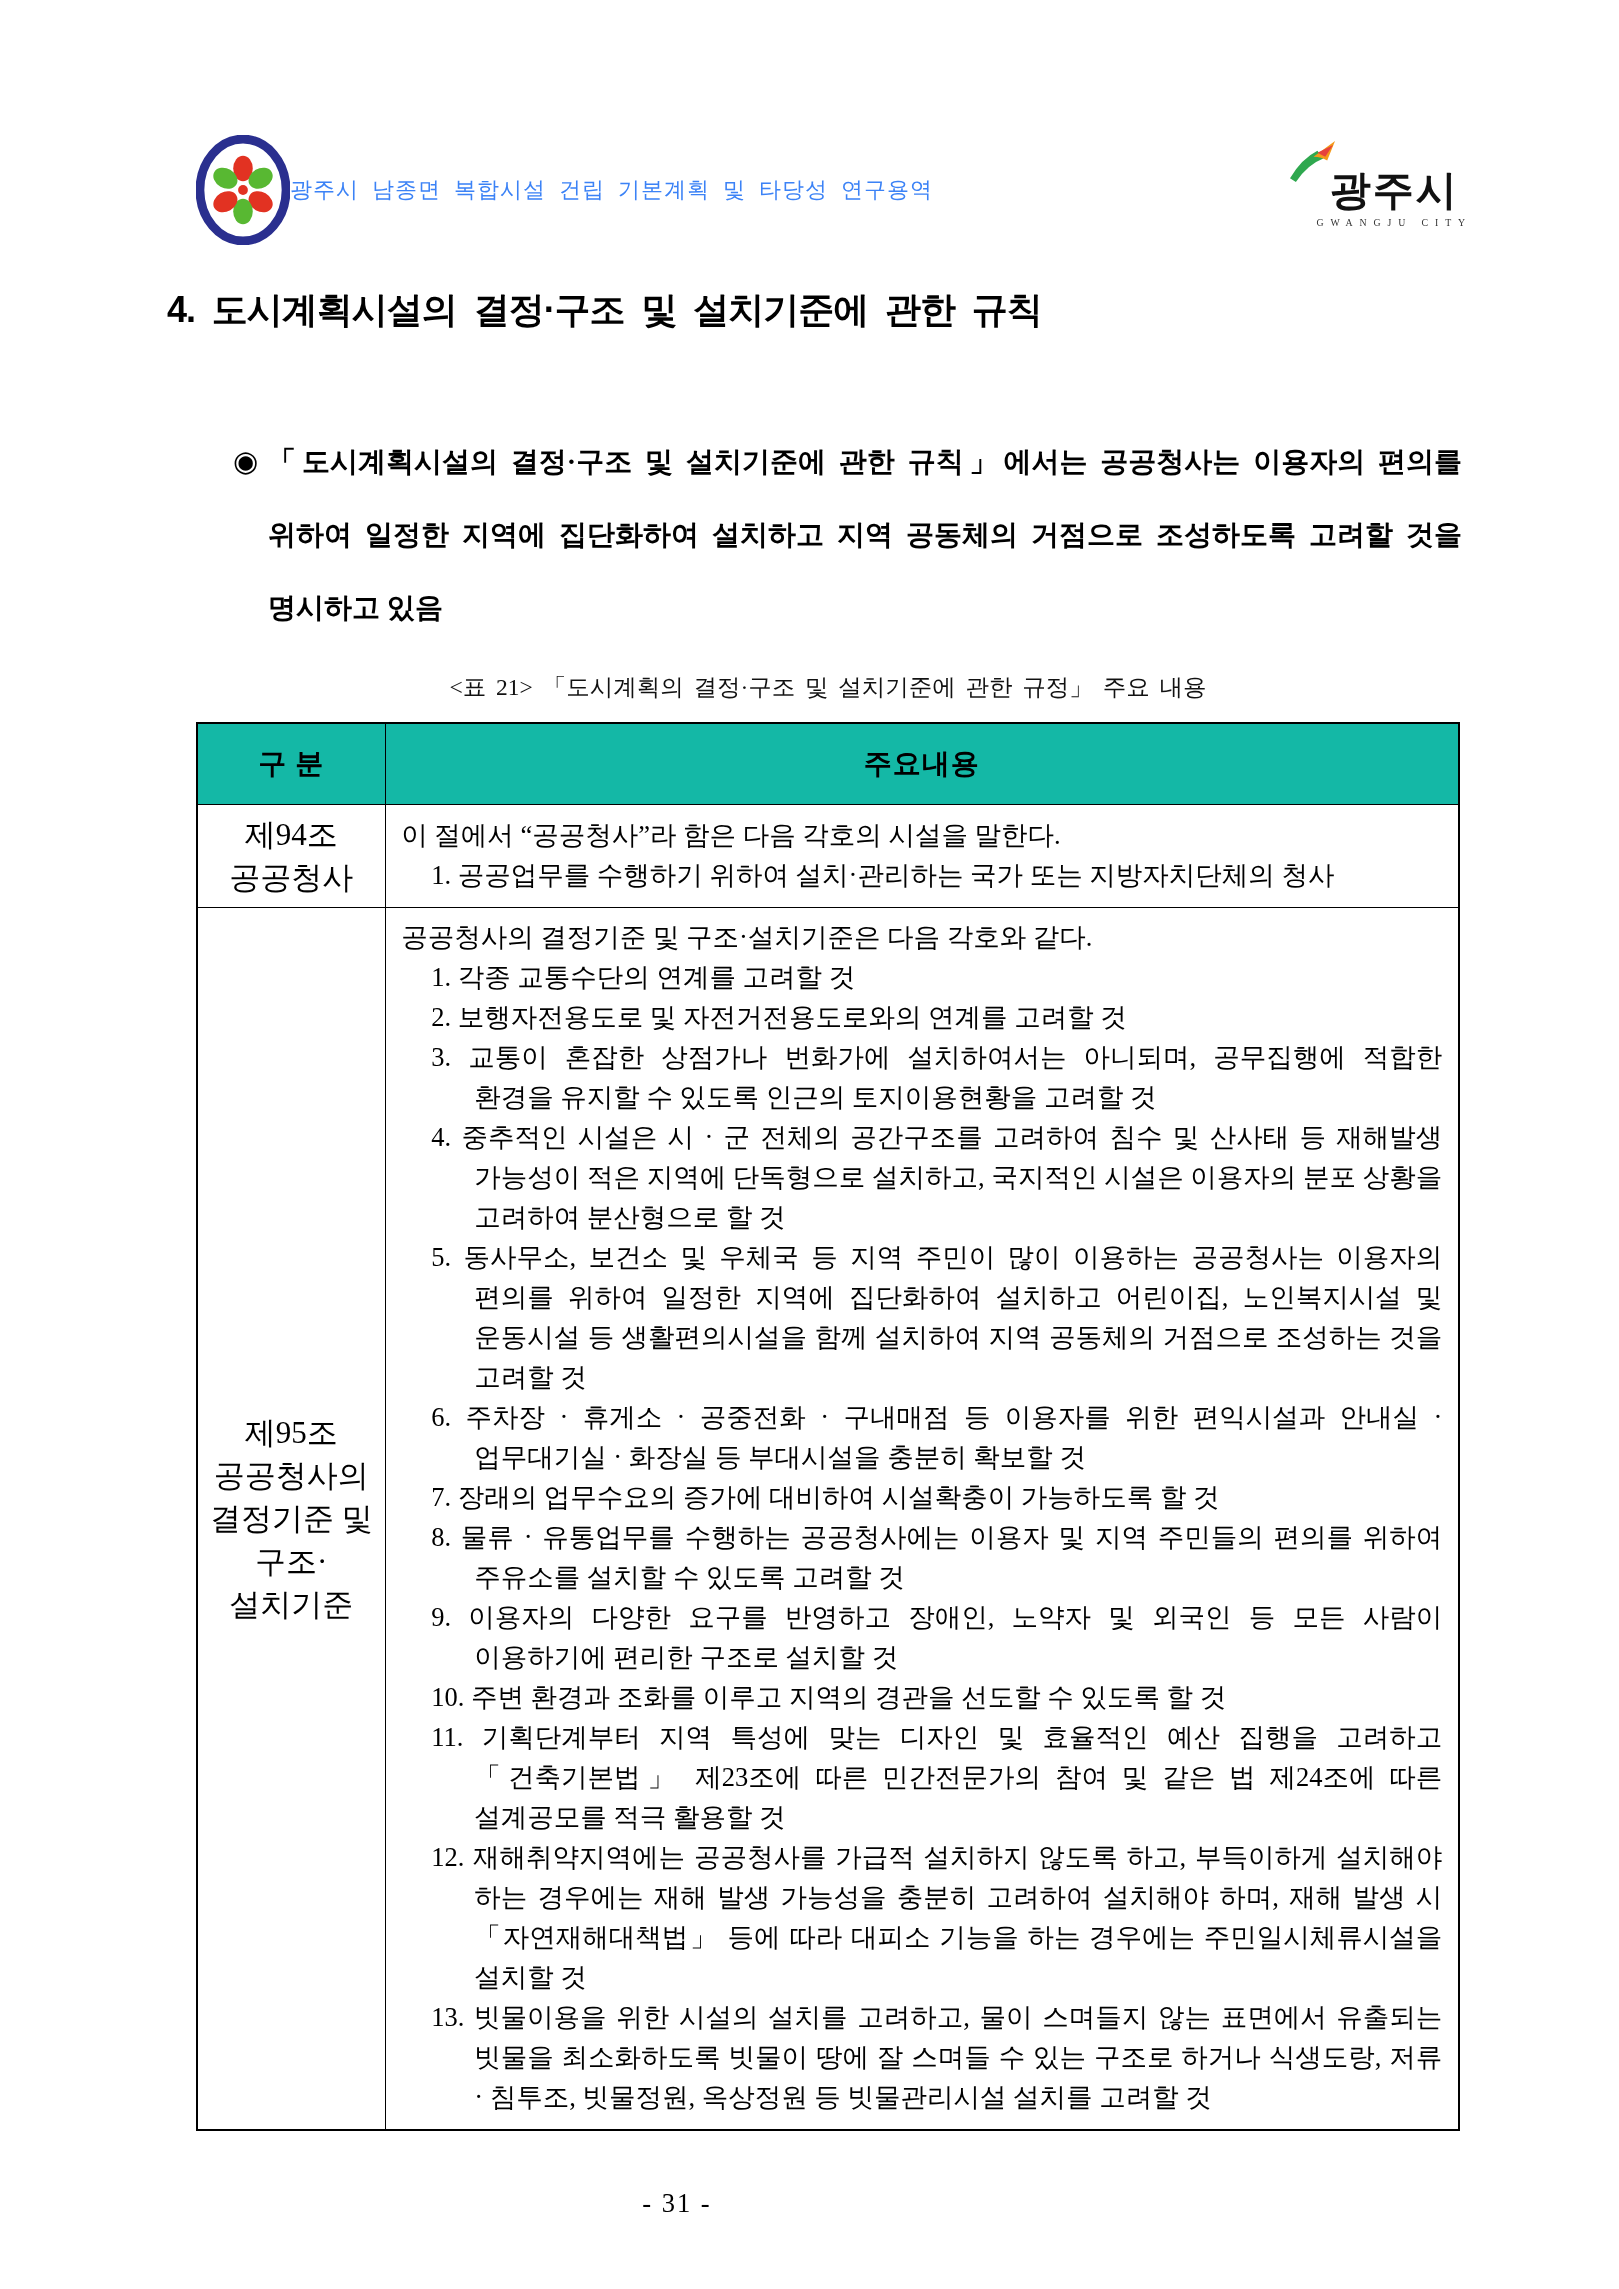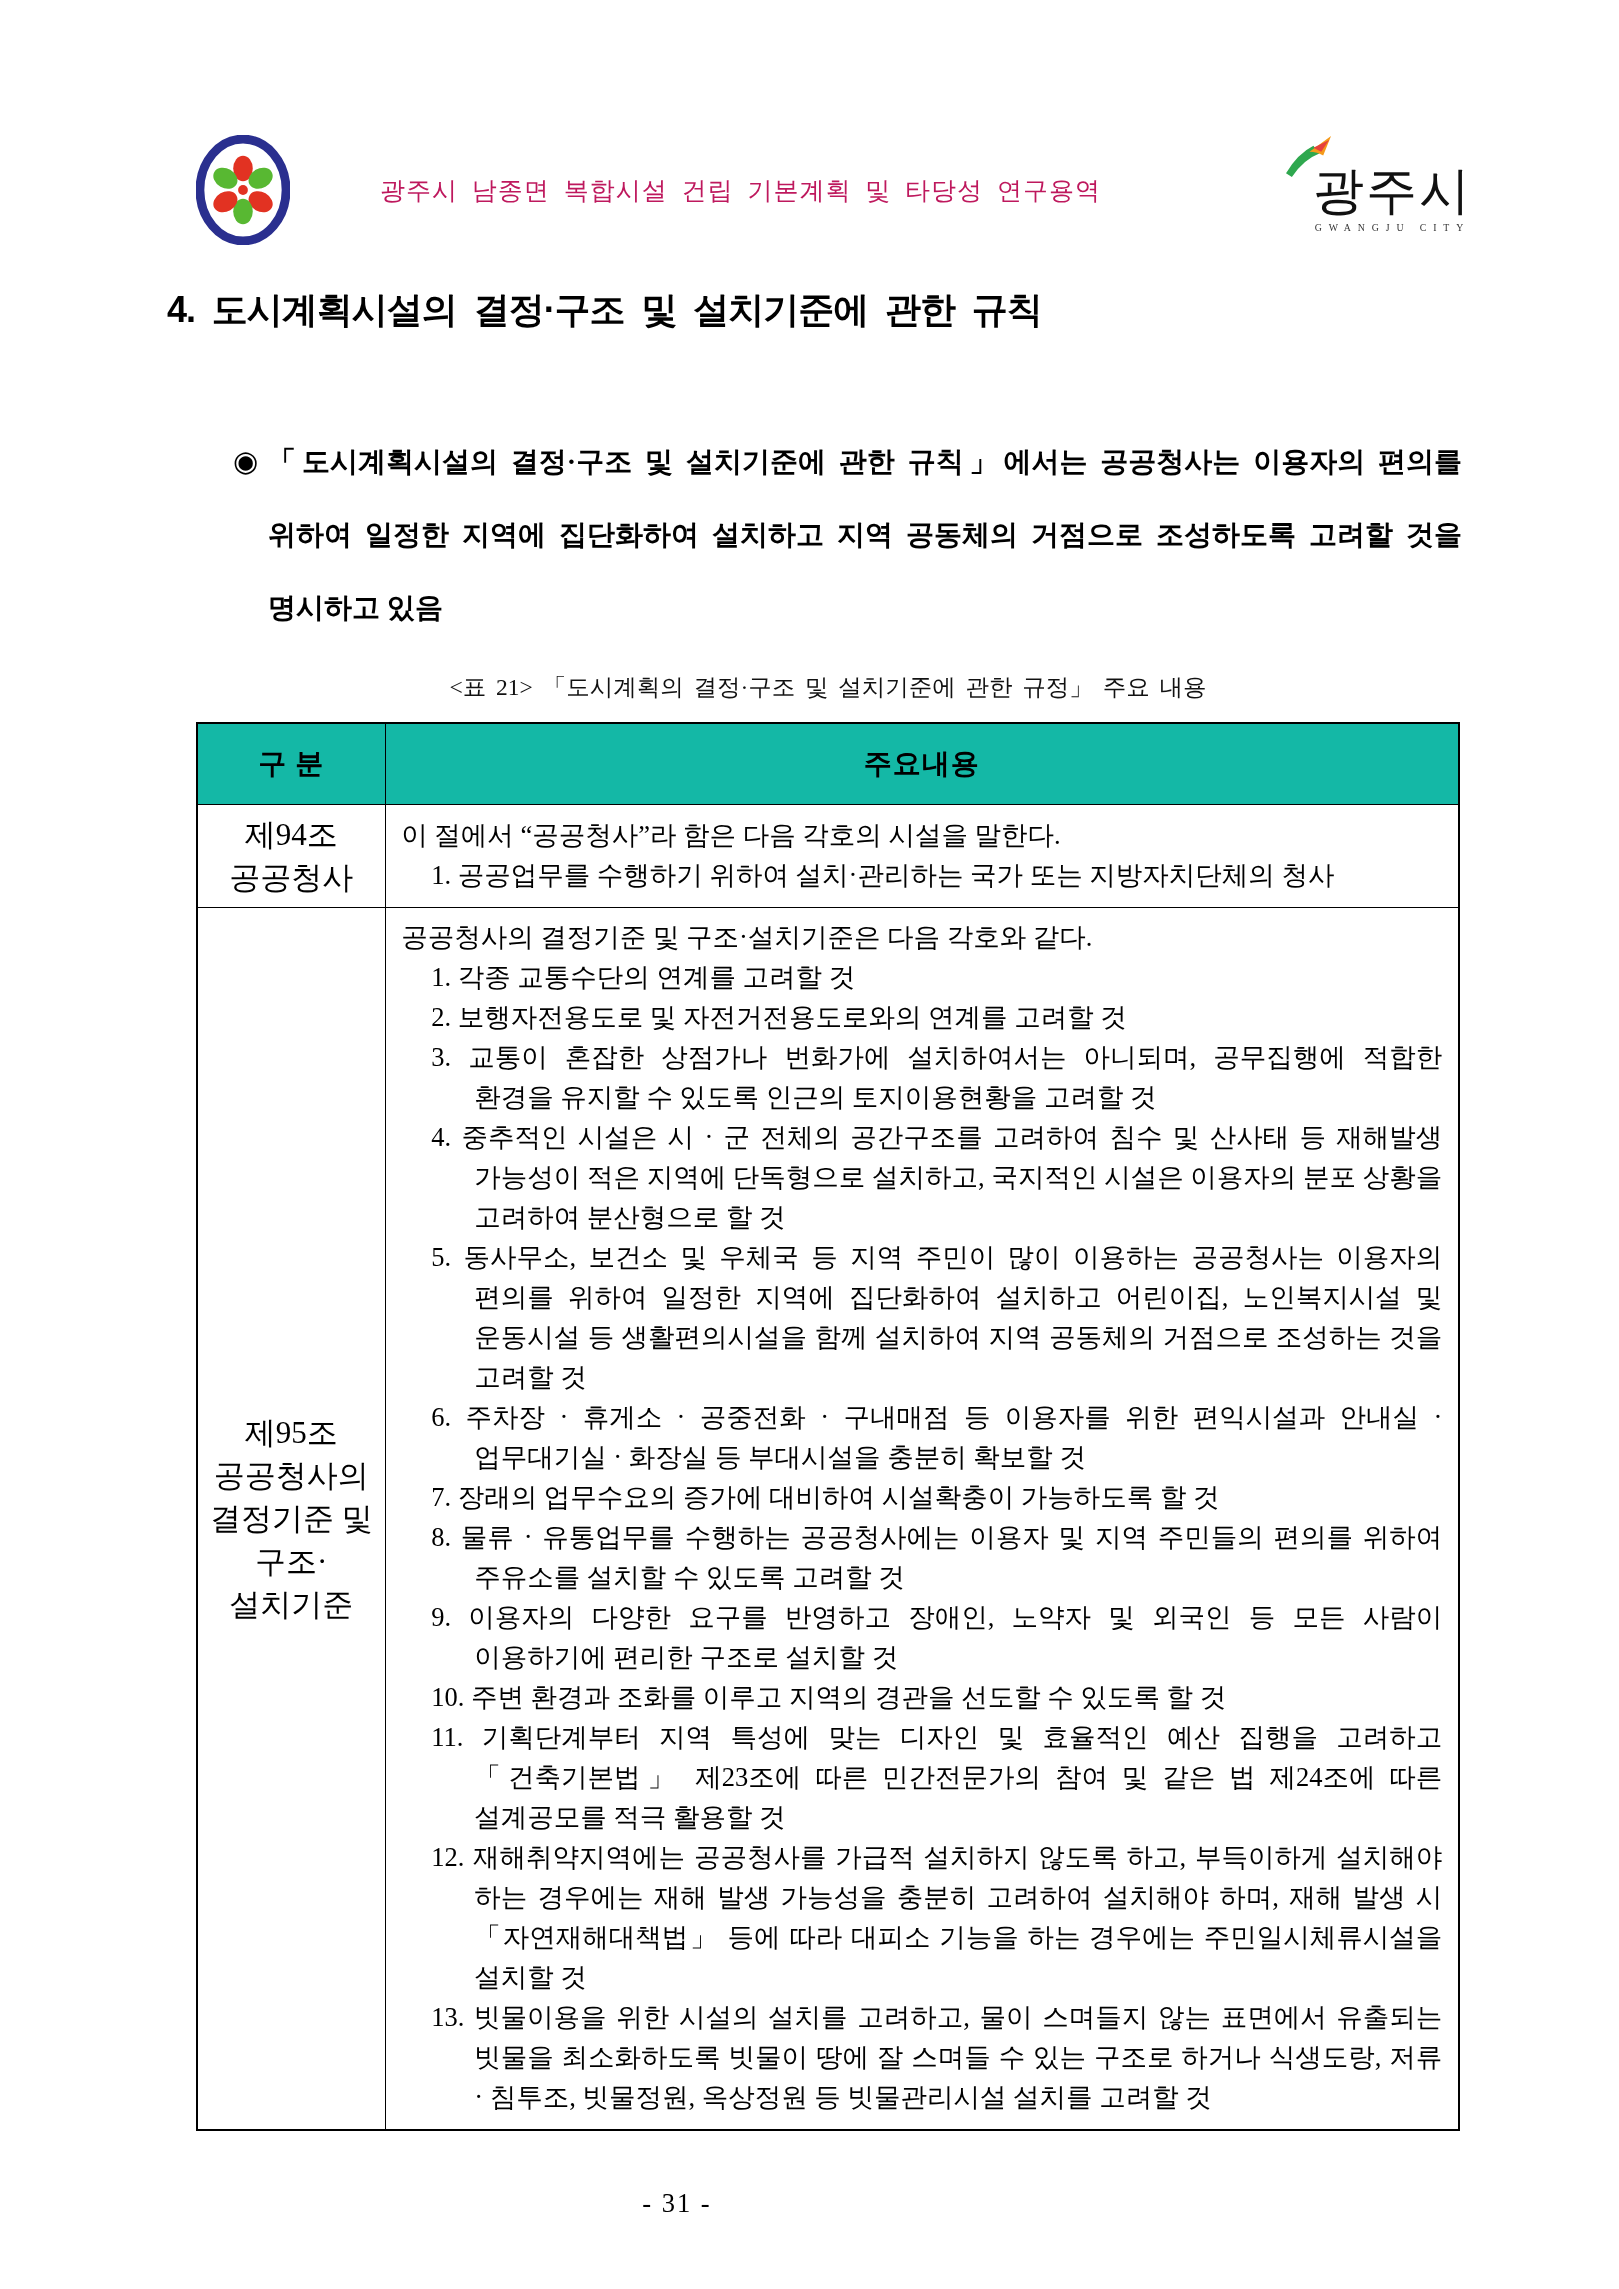--- a/index.html
+++ b/index.html
@@ -11,31 +11,30 @@
     color:#000;
     overflow:hidden;
   }
   
   .header{
     position:absolute;top:135px;left:196px;right:147px;
     display:flex;align-items:center;
   }
   .org-logo{width:94px;height:110px;flex:0 0 auto;}
   .doc-title{
-    margin-left:90px;
-    font-size:25px;color:#be185d;
+    font-size:22px;color:#3b82f6;
     font-family:"Liberation Sans", sans-serif;
     letter-spacing:1px;
     word-spacing:5.9px;
   }
   .city-logo{margin-left:auto;position:relative;padding-top:17.6px;text-align:center;}
   .city-swoosh{position:absolute;top:-13.7px;left:-33px;}
   .city-name{
     font-family:"Liberation Sans", sans-serif;
-    font-weight:normal;font-size:51px;color:#111;letter-spacing:2px;line-height:1;
+    font-weight:bold;font-size:41px;color:#111;letter-spacing:2px;line-height:1;
   }
   .city-sub{
     font-family:Liberation Serif, serif;
     font-size:9.8px;color:#333;letter-spacing:6.9px;margin-top:5.9px;
   }
   
   .sec-heading{
     position:absolute;top:286px;left:167px;right:154px;
     font-family:"Liberation Sans", sans-serif;
     font-weight:bold;font-size:36px;color:#000;

